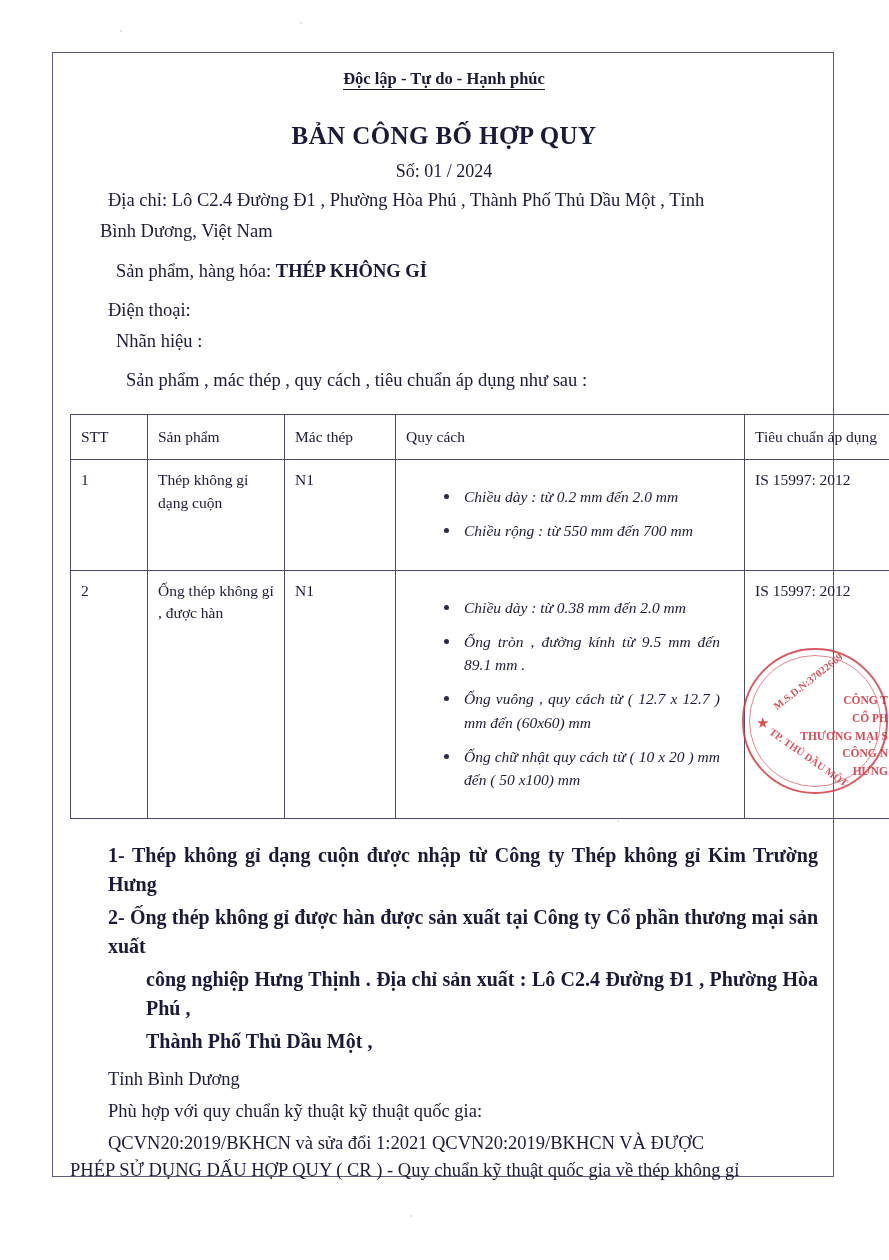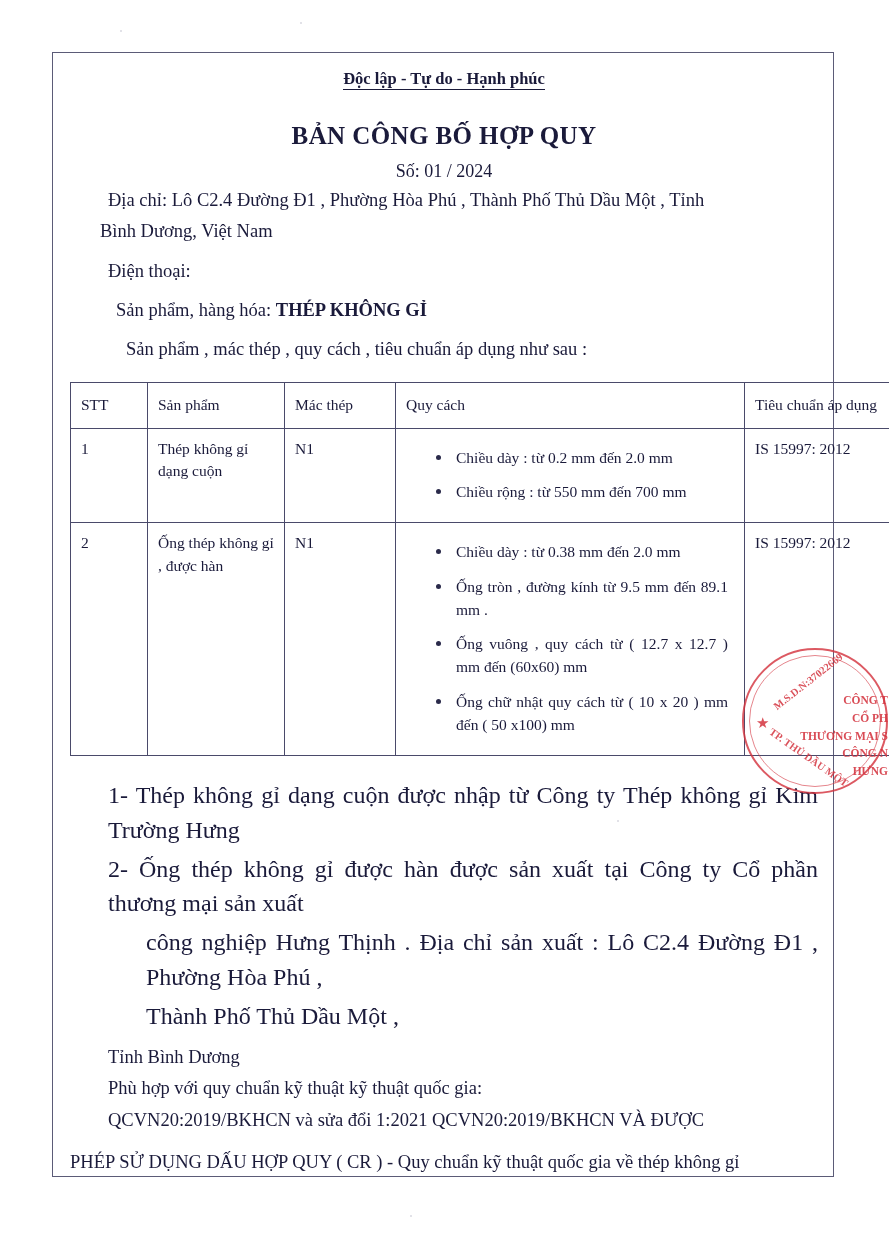--- a/index.html
+++ b/index.html
@@ -94,23 +94,24 @@
   .col-stt { width: 58px; text-align: center; }
   .col-sp { width: 118px; margin-top: 16px; }
   .col-mac { width: 92px; text-align: center; }
   .col-qc { width: 330px; }
   .col-tc { width: 150px; }
   td.c { text-align: center; }
   .just { text-align: justify; }
   .mac-cell { text-align: center; padding-top: 11px; }
 
   ul.qc {
-    margin: 8px;
+    margin: 16px;
     padding-left: 22px;
     list-style: none;
+    font-style: italic;
   }
   ul.qc li {
     position: relative;
     margin-bottom: 11px;
     text-align: justify;
     padding-left: 20px;
     line-height: 1.5;
   }
   ul.qc li:last-child { margin-bottom: 2px; }
   ul.qc li::before {
@@ -119,33 +120,33 @@
     left: 0;
     top: 9px;
     width: 5px;
     height: 5px;
     background: #2a2a4a;
     border-radius: 50%;
   }
 
   .notes { margin-top: 22px; }
   .note-row {
-    font-size: 24px;
+    font-size: 20px;
     line-height: 1.45;
     padding-left: 38px;
     margin-bottom: 4px;
     text-align: justify;
+    font-weight: bold;
   }
   .sub-ind { padding-left: 76px; }
   .final { margin-top: 10px; }
   .final-block {
     font-size: 18.5px;
     line-height: 1.46;
     text-align: justify;
-    margin-top: 15px;
   }
   .final-line1 { padding-left: 38px; }
 
   
   .stamp {
     position: absolute;
     left: 742px;
     top: 648px;
     width: 148px;
     height: 148px;
@@ -217,26 +218,27 @@
 
     <div class="center doc-title">BẢN CÔNG BỐ HỢP QUY</div>
     <div class="center doc-number">Số: 01 / 2024</div>
 
 
     <div class="body-text ind-1 tight">
       <span>Địa chỉ: </span><span>Lô C2.4 Đường Đ1 , Phường Hòa Phú , Thành Phố Thủ Dầu Một , Tỉnh</span>
     </div>
     <div class="body-text tight" style="padding-left:30px">Bình Dương, Việt Nam</div>
 
-    <div class="body-text ind-1">Điện thoại:</div>
-
     <div class="body-text ind-2">
       <span>Sản phẩm, hàng hóa: </span><span class="b">THÉP KHÔNG GỈ</span>
     </div>
 
+    <div class="body-text ind-1">Điện thoại:</div>
+
+    <div class="body-text ind-2 tight">Nhãn hiệu :</div>
 
     <div class="body-text ind-3">Sản phẩm , mác thép , quy cách , tiêu chuẩn áp dụng như sau :</div>
 
     <table class="spec">
       <thead>
         <tr>
           <th class="col-stt">STT</th>
           <th class="col-sp">Sản phẩm</th>
           <th class="col-mac">Mác thép</th>
           <th class="col-qc">Quy cách</th>

